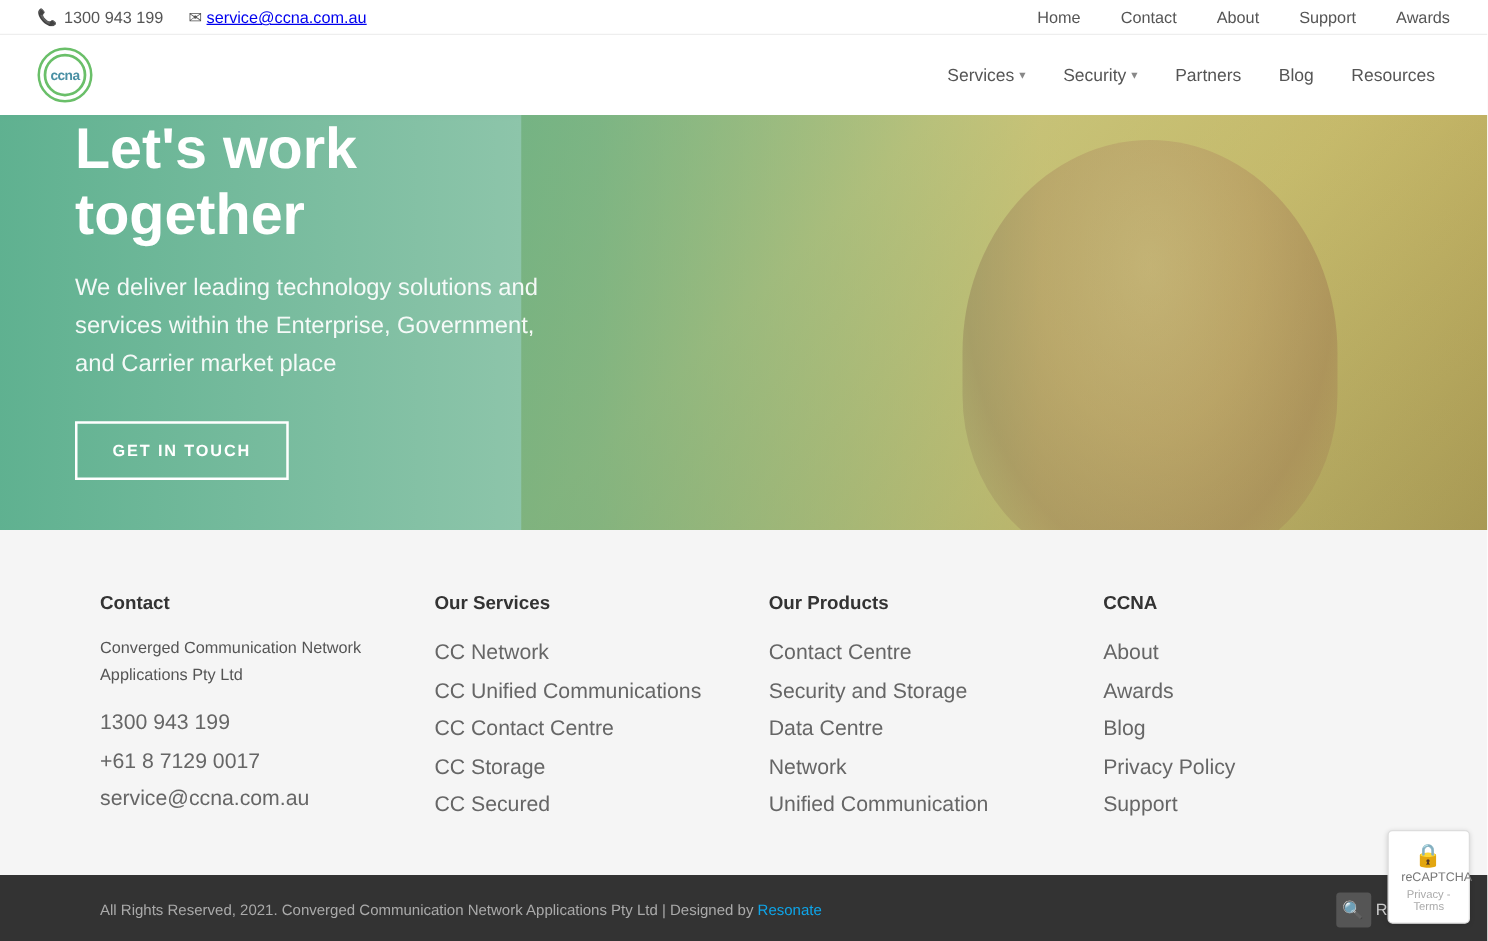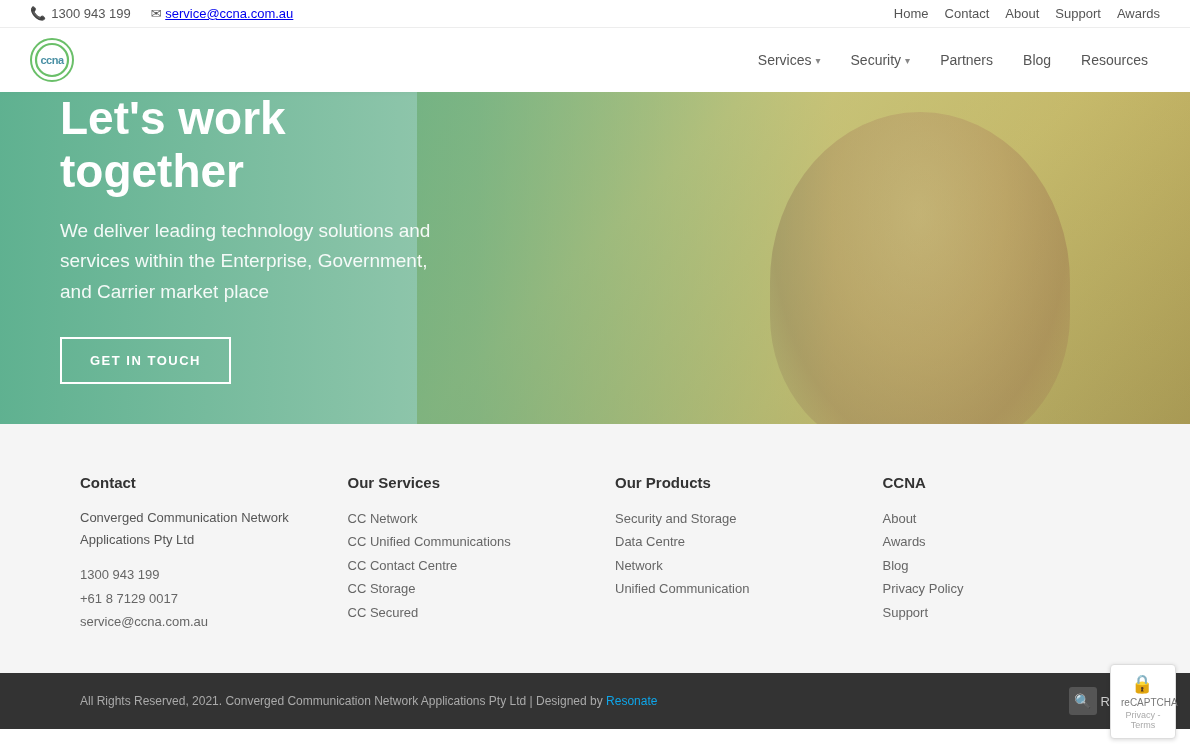--- a/index.html
+++ b/index.html
@@ -22,21 +22,21 @@
       color: #555;
     }
     .top-bar-left .phone {
       display: flex;
       align-items: center;
       gap: 5px;
     }
     .top-bar-right {
       display: flex;
       align-items: center;
-      gap: 16px;
+      gap: 32px;
       font-size: 13px;
     }
     .top-bar-right a {
       text-decoration: none;
       color: #555;
     }
 
     
     .main-nav {
       background: #fff;
@@ -161,21 +161,21 @@
     }
     .footer-col { flex: 1; min-width: 160px; }
     .footer-col h4 {
       font-size: 15px;
       font-weight: 700;
       color: #333;
       margin-bottom: 16px;
     }
     .footer-col p, .footer-col a {
       display: block;
-      font-size: 13px;
+      font-size: 17px;
       color: #666;
       line-height: 1.8;
       text-decoration: none;
     }
     .footer-col .company-name {
       color: #555;
       font-size: 13px;
       line-height: 1.7;
       margin-bottom: 12px;
     }
@@ -311,20 +311,21 @@
     <h4>Our Services</h4>
     <a href="#">CC Network</a>
     <a href="#">CC Unified Communications</a>
     <a href="#">CC Contact Centre</a>
     <a href="#">CC Storage</a>
     <a href="#">CC Secured</a>
   </div>
 
   <div class="footer-col">
     <h4>Our Products</h4>
+    <a href="#">Contact Centre</a>
     <a href="#">Security and Storage</a>
     <a href="#">Data Centre</a>
     <a href="#">Network</a>
     <a href="#">Unified Communication</a>
   </div>
 
   <div class="footer-col">
     <h4>CCNA</h4>
     <a href="#">About</a>
     <a href="#">Awards</a>

